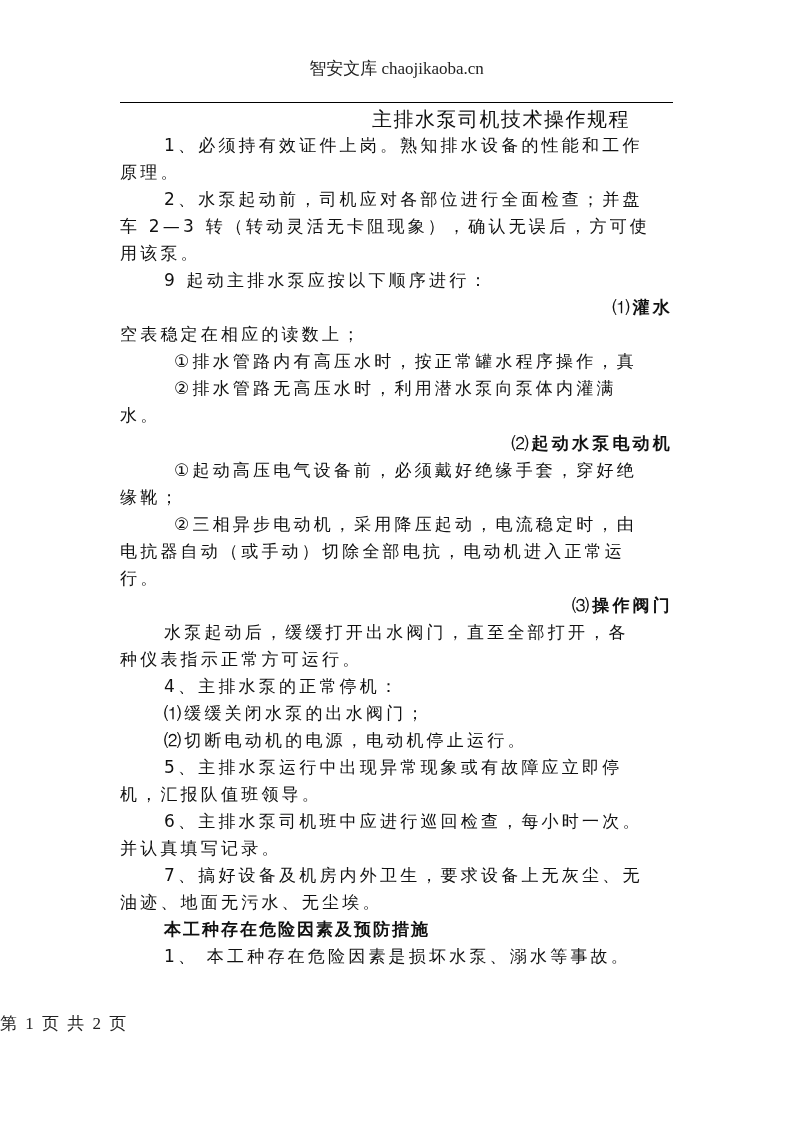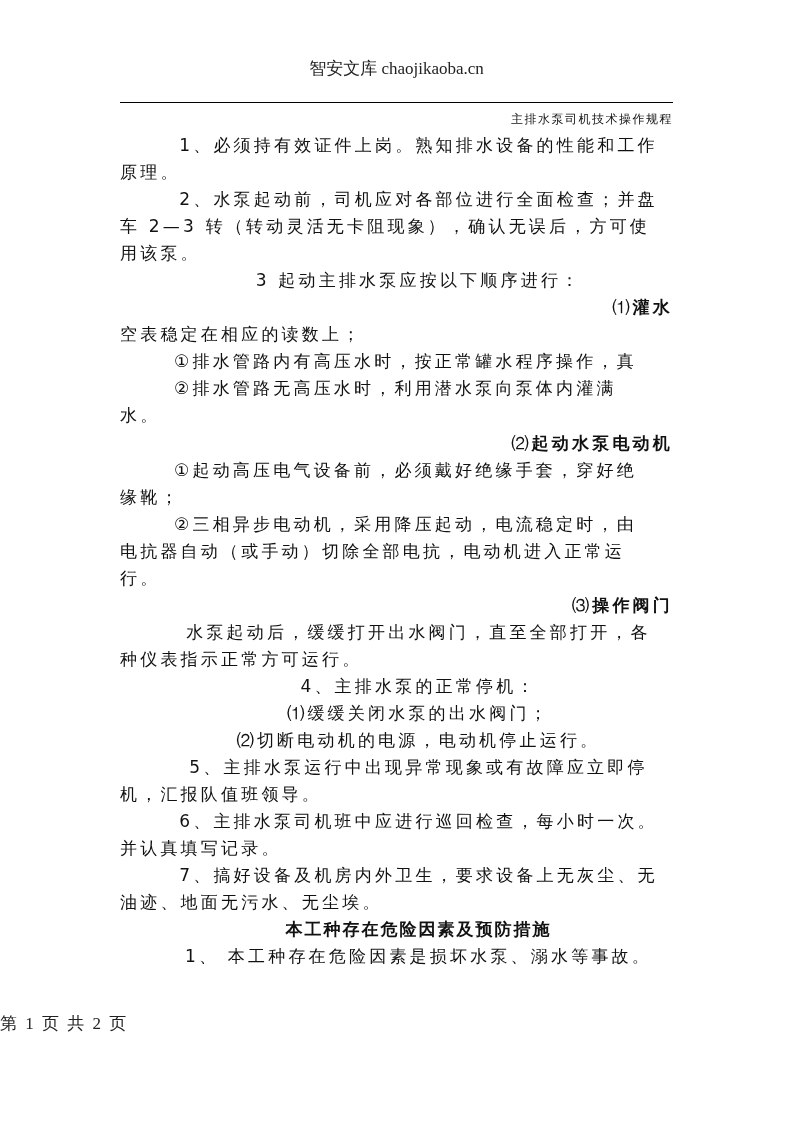--- a/index.html
+++ b/index.html
@@ -4,25 +4,25 @@
 <style>
   html, body { margin: 0; padding: 0; background: #ffffff; }
   body { width: 793px; height: 1122px; position: relative; overflow: hidden;
          font-family: "DejaVu Sans", sans-serif; color: #111; }
   .header { position: absolute; top: 57px; left: 0; width: 793px; text-align: center;
             font-family: "Liberation Serif", "DejaVu Serif", serif; font-size: 17px; color: #222; }
   .header .site-cn { margin-right: 0; }
   .rule { position: absolute; top: 102px; left: 120px; width: 553px; height: 0;
           border-top: 1.2px solid #000; }
   .page { position: absolute; top: 106px; left: 120px; width: 553px; }
-  .title { text-align: right; padding-left: 252px; font-size: 12px; line-height: 26px;
+  .title { text-align: left; padding-left: 252px; font-size: 20px; line-height: 26px;
            letter-spacing: 1.5px; height: 26px; }
   .line { font-size: 17px; line-height: 27.05px; letter-spacing: 3.2px; white-space: nowrap;
           height: 27.05px; }
-  .ind2 { padding-left: 44px; text-align: center; }
+  .ind2 { padding-left: 44px; }
   .ind3 { padding-left: 54px; }
   .ind1 { padding-left: 40px; text-align: right; }
   .bold { font-weight: bold; }
   .heading { font-weight: bold; letter-spacing: 2px; }
   .footer { position: absolute; top: 1012px; left: 0; width: 793px; text-align: left;
             font-family: "Liberation Serif", "DejaVu Serif", serif; font-size: 17px; color: #222;
             word-spacing: 4px; }
 </style>
 </head>
 <body>
@@ -35,21 +35,21 @@
 <div class="rule"></div>
 
 <div class="page">
   <div class="title">主排水泵司机技术操作规程</div>
   <div id="lines">
       <div class="line ind2">1、必须持有效证件上岗。熟知排水设备的性能和工作</div>
       <div class="line">原理。</div>
       <div class="line ind2">2、水泵起动前，司机应对各部位进行全面检查；并盘</div>
       <div class="line">车 2—3 转（转动灵活无卡阻现象），确认无误后，方可使</div>
       <div class="line">用该泵。</div>
-      <div class="line ind2">3 起动主排水泵应按以下顺序进行：</div>
+      <div class="line ind2">9 起动主排水泵应按以下顺序进行：</div>
       <div class="line ind1"><span>⑴</span><span class="bold">灌水</span></div>
       <div class="line">空表稳定在相应的读数上；</div>
       <div class="line ind3">①排水管路内有高压水时，按正常罐水程序操作，真</div>
       <div class="line ind3">②排水管路无高压水时，利用潜水泵向泵体内灌满</div>
       <div class="line">水。</div>
       <div class="line ind1"><span>⑵</span><span class="bold">起动水泵电动机</span></div>
       <div class="line ind3">①起动高压电气设备前，必须戴好绝缘手套，穿好绝</div>
       <div class="line">缘靴；</div>
       <div class="line ind3">②三相异步电动机，采用降压起动，电流稳定时，由</div>
       <div class="line">电抗器自动（或手动）切除全部电抗，电动机进入正常运</div>

